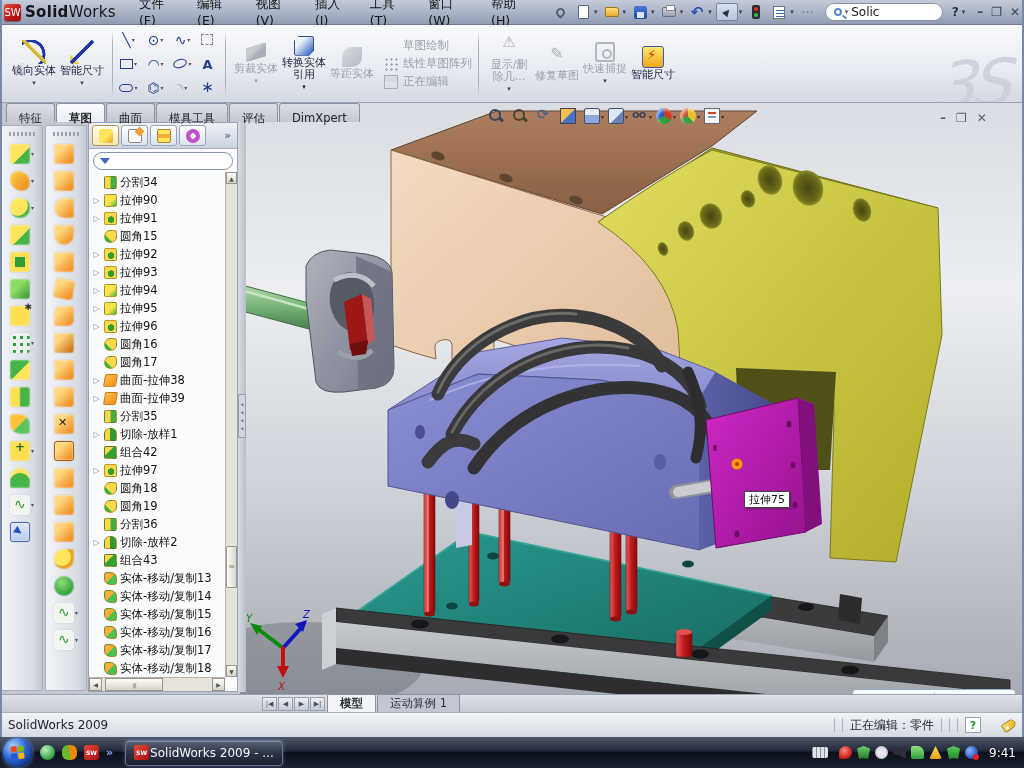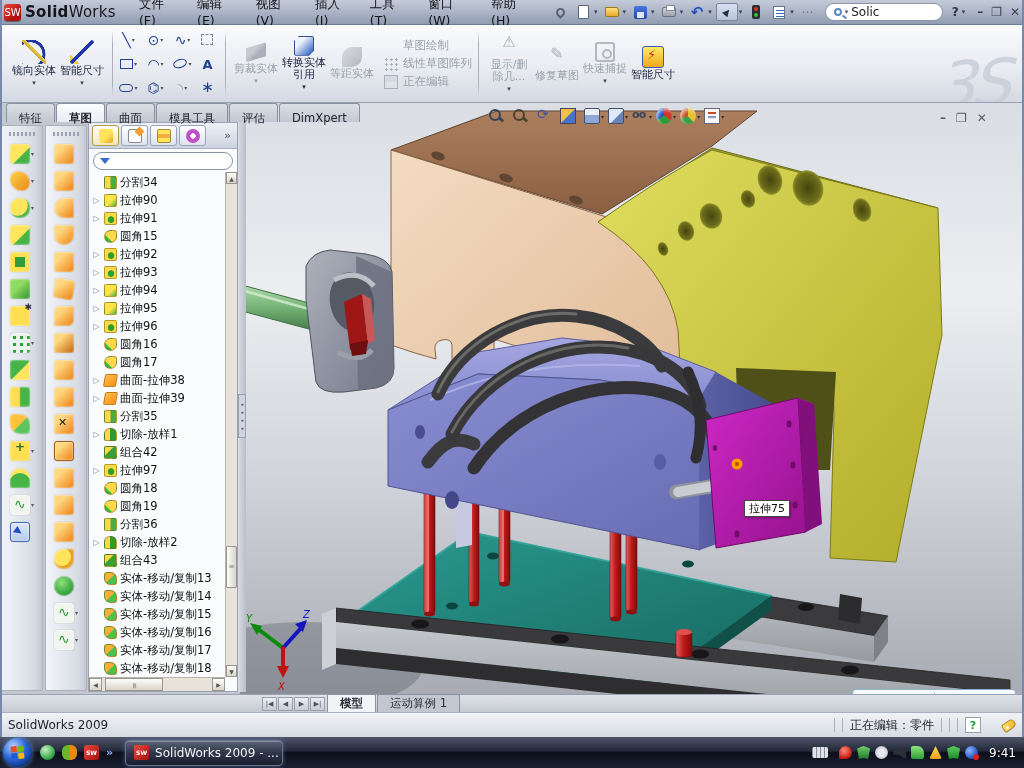--- a/index.html
+++ b/index.html
@@ -226,21 +226,21 @@
     border:1px solid #44506a; border-radius:2px; }
   .hud-view-orientation { background:linear-gradient(135deg,#dfe8f8 55%,#6a84b8 58%); }
   .hud-hide-show::before { content:"oo"; position:absolute; left:0; top:0; font-weight:bold; font-size:11px; letter-spacing:-1px; color:#3a4456; }
   .hud-appearance { background:conic-gradient(#d03828 0 120deg,#2f9e38 0 240deg,#2858c8 0); border-radius:50%; box-shadow:inset 2px 2px 3px rgba(255,255,255,.6); }
   .hud-scene { background:conic-gradient(#e8c030 0 140deg,#3a9e48 0 250deg,#c85828 0); border-radius:50%; box-shadow:inset 2px 2px 3px rgba(255,255,255,.6); }
   .hud-annotations { background:#f8f8f4; border:1px solid #667; }
   .hud-annotations::after { content:""; position:absolute; left:3px; top:3px; width:8px; height:2px; background:#c84828; box-shadow:0 4px 0 #8898b8; }
   #docbtns { position:absolute; left:700px; top:8px; display:flex; gap:10px; color:#555c68; font-size:12px; font-weight:bold; z-index:6; }
 
   
-  #mtooltip { position:absolute; left:504px; top:397px; background:#fefefe; border:1px solid #444;
+  #mtooltip { position:absolute; left:504px; top:388px; background:#fefefe; border:1px solid #444;
     padding:0 4px; font-size:11px; color:#111; z-index:7; box-shadow:1px 1px 2px rgba(0,0,0,.3); }
   #netov { position:absolute; left:612px; top:586px; width:164px; height:19px; background:#f6fbfd;
     border:1px solid #8fb0c8; border-radius:4px; display:flex; align-items:center; font-size:11px; color:#123; z-index:7; }
   #netov .cell { flex:1; display:flex; align-items:center; justify-content:space-between; padding:0 7px; }
   #netov .cell:first-child { border-right:1px solid #b8cdd8; }
   .arr-dn { color:#e8a020; font-weight:bold; } .arr-up { color:#2fa040; font-weight:bold; }
 
   
   #modelbar { position:absolute; left:0; top:694px; width:1024px; height:18px; background:linear-gradient(180deg,#dfe2e8,#c6cad2);
     border-top:1px solid #9aa2b2; display:flex; align-items:flex-end; }
@@ -271,21 +271,21 @@
   .flag { position:absolute; left:8px; top:8px; width:13px; height:13px; display:grid; grid-template-columns:6px 6px; gap:1px; transform:rotate(-4deg); }
   .flag i { height:6px; border-radius:1px; }
   .f1{background:#f04a1d;} .f2{background:#7db700;} .f3{background:#1f5bd8;} .f4{background:#ffb900;}
   #quicklaunch { display:flex; align-items:center; gap:7px; margin-right:12px; }
   .qlicon { width:15px; height:15px; border-radius:50%; }
   .ql-messenger { background:radial-gradient(circle at 35% 30%,#bff0c0,#2fa040 70%); }
   .ql-suite { background:conic-gradient(#e8890c 0 180deg,#6ab82a 0); border-radius:40%; }
   .ql-solidworks { background:linear-gradient(135deg,#e84a3a,#a80f0f); border-radius:3px; position:relative; }
   .ql-solidworks::after { content:"SW"; position:absolute; left:2px; top:4px; font-size:6px; color:#fff; font-weight:bold; }
   #ql-overflow { color:#8ab4ff; font-size:11px; font-weight:bold; }
-  .taskbtn { height:25px; width:158px; margin-right:5px; border-radius:4px; display:flex; align-items:center; gap:6px;
+  .taskbtn { height:25px; width:158px; margin-right:5px; border-radius:4px; display:flex; align-items:center; gap:1px;
     padding:12px 8px; color:#f2f4f8; font-size:12px; white-space:nowrap; overflow:hidden;
     background:linear-gradient(180deg,#39404f,#1c212e 50%,#10141f); border:1px solid #0a0d16; box-shadow:inset 0 1px 0 rgba(255,255,255,.15); }
   .taskbtn.active { background:linear-gradient(180deg,#5a6378,#2e3546 50%,#1a2030); border-color:#6a7690; box-shadow:inset 0 1px 0 rgba(255,255,255,.3),0 0 4px rgba(140,170,255,.4); }
   .tbicon { width:15px; height:15px; flex:none; border-radius:2px; }
   .tbi-solidworks { background:linear-gradient(135deg,#e84a3a,#a80f0f); position:relative; }
   .tbi-solidworks::after { content:"SW"; position:absolute; left:2px; top:4px; font-size:6px; color:#fff; font-weight:bold; }
   .tbi-paint { background:linear-gradient(180deg,#d8c8a8 40%,#8a6a3a 42%); border-radius:1px 1px 4px 4px; }
   #traygroup { margin-left:auto; display:flex; align-items:center; gap:5px; padding-right:8px; }
   .kbicon { width:16px; height:11px; background:#dfe2e8; border-radius:2px; margin-right:6px;
     background-image:repeating-linear-gradient(90deg,#8a8f9a 0 1px,transparent 1px 4px); }

